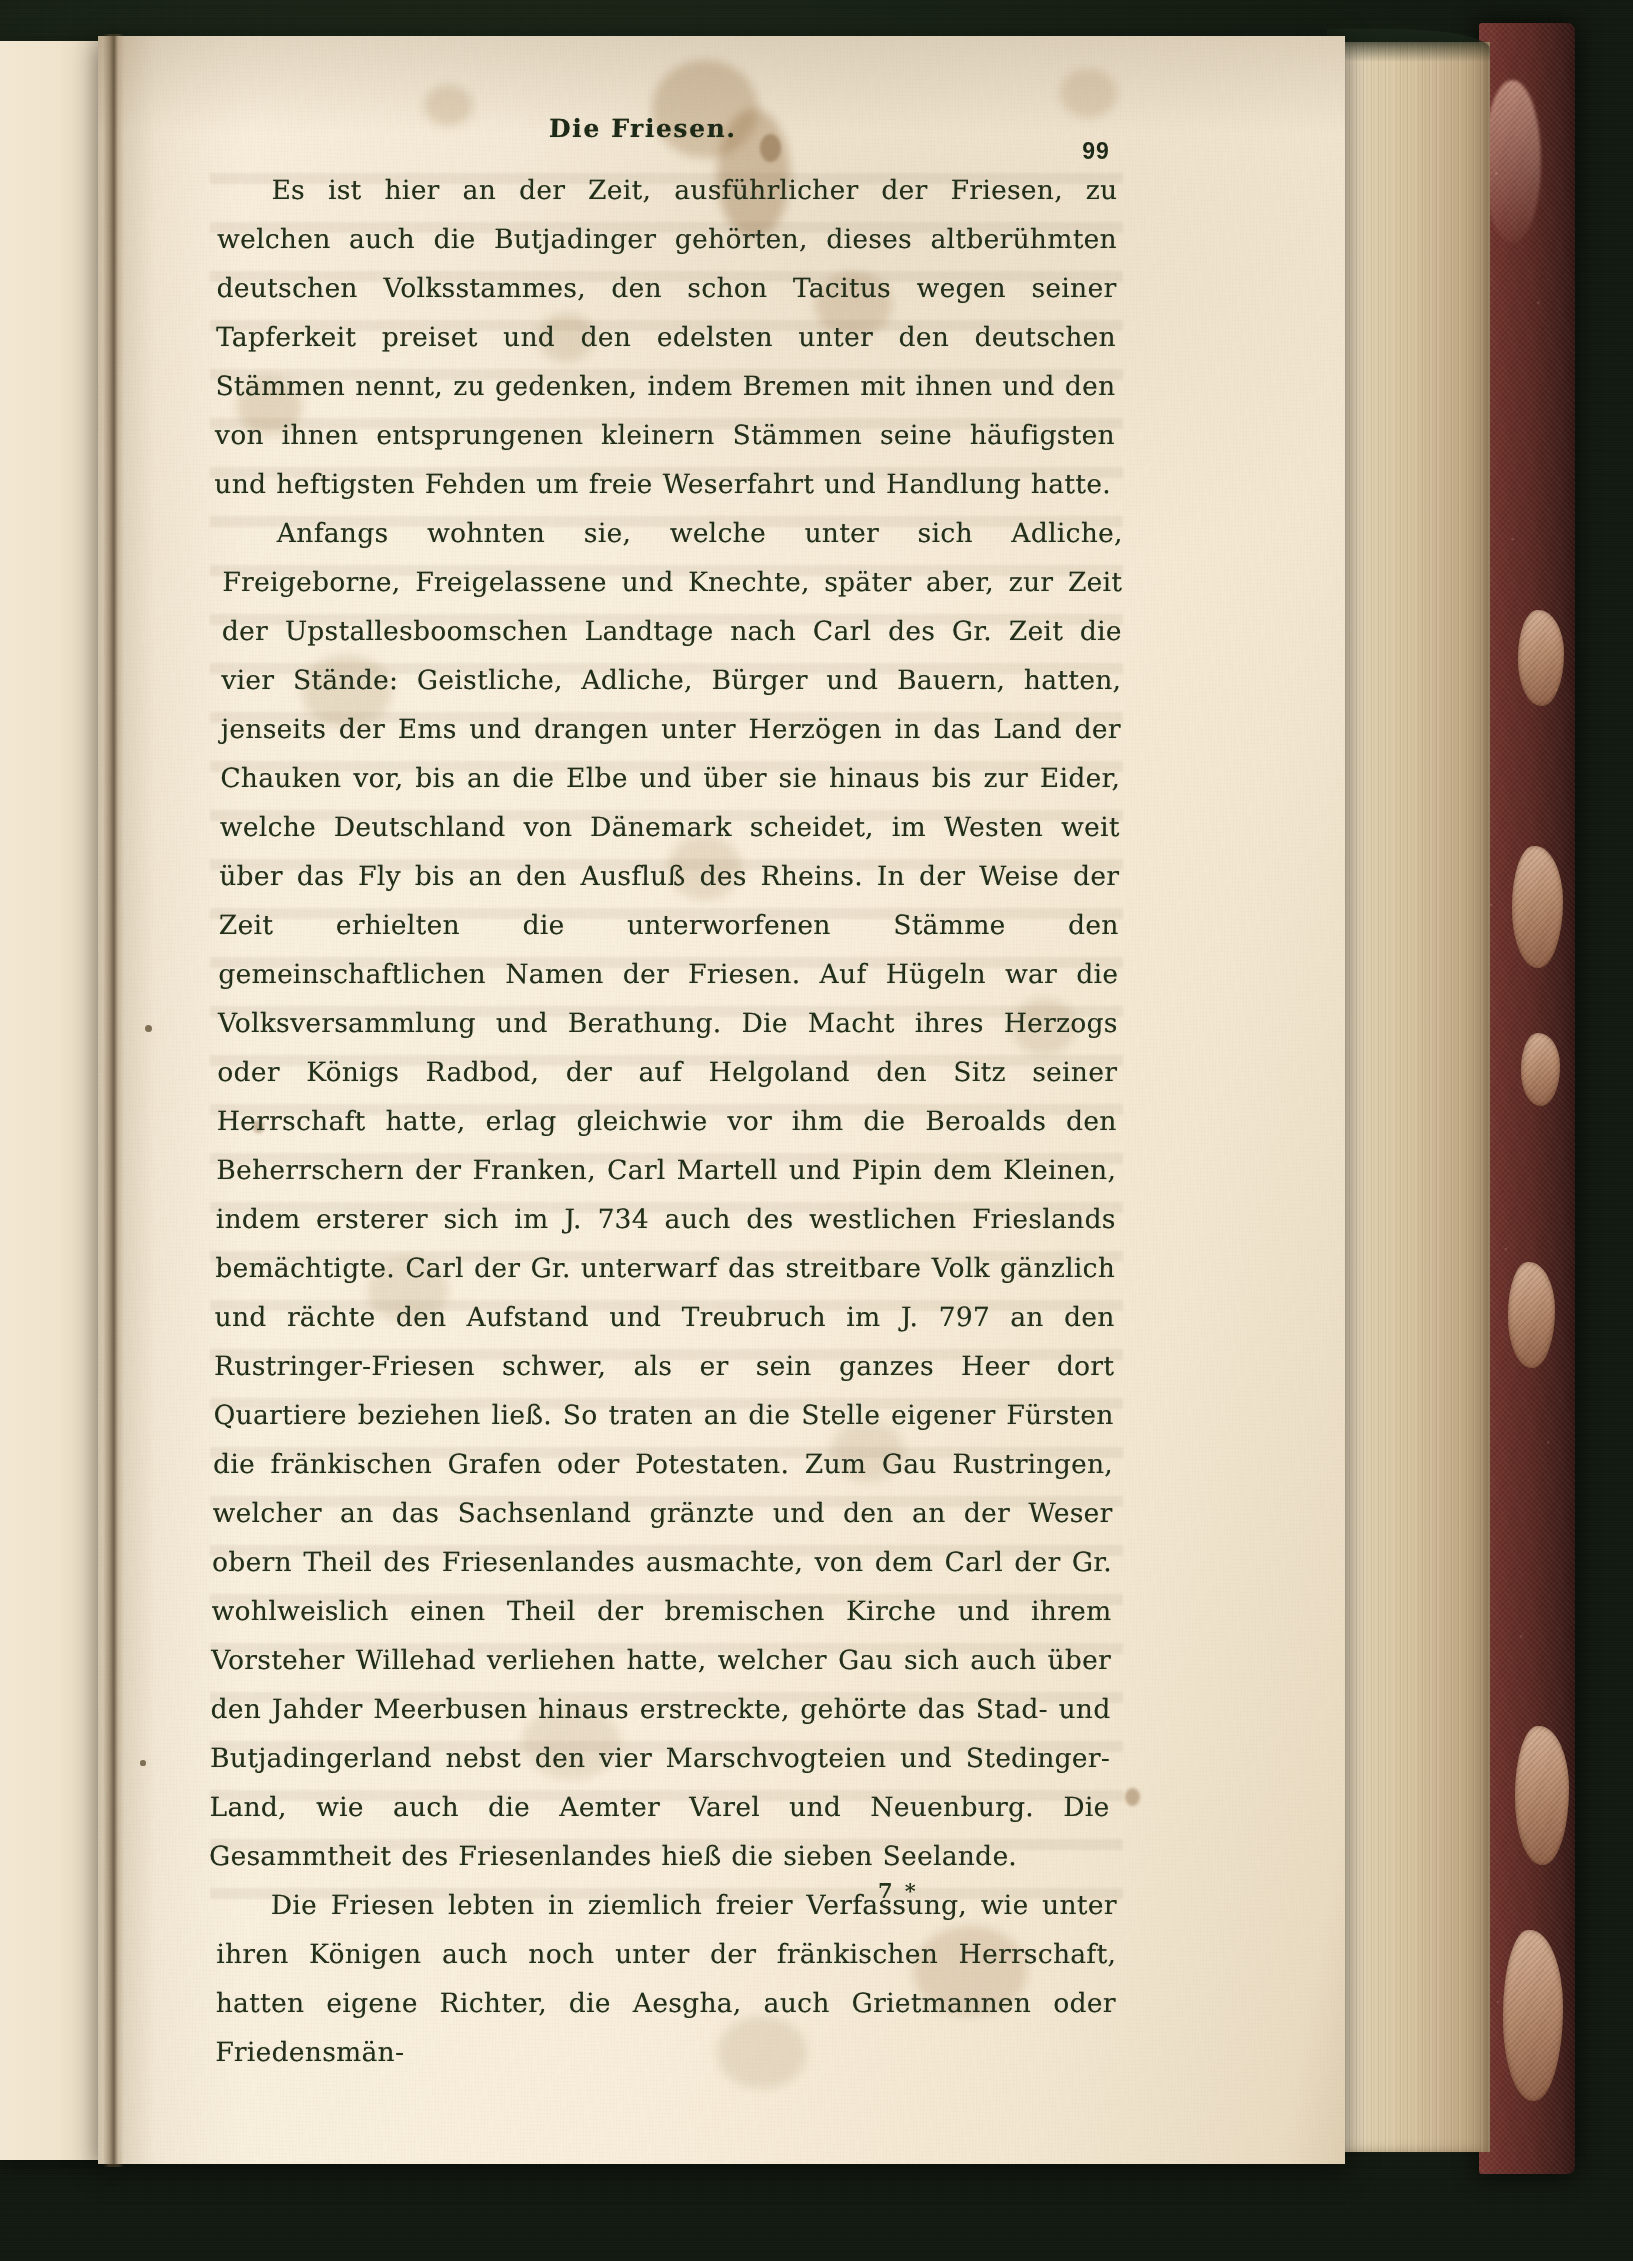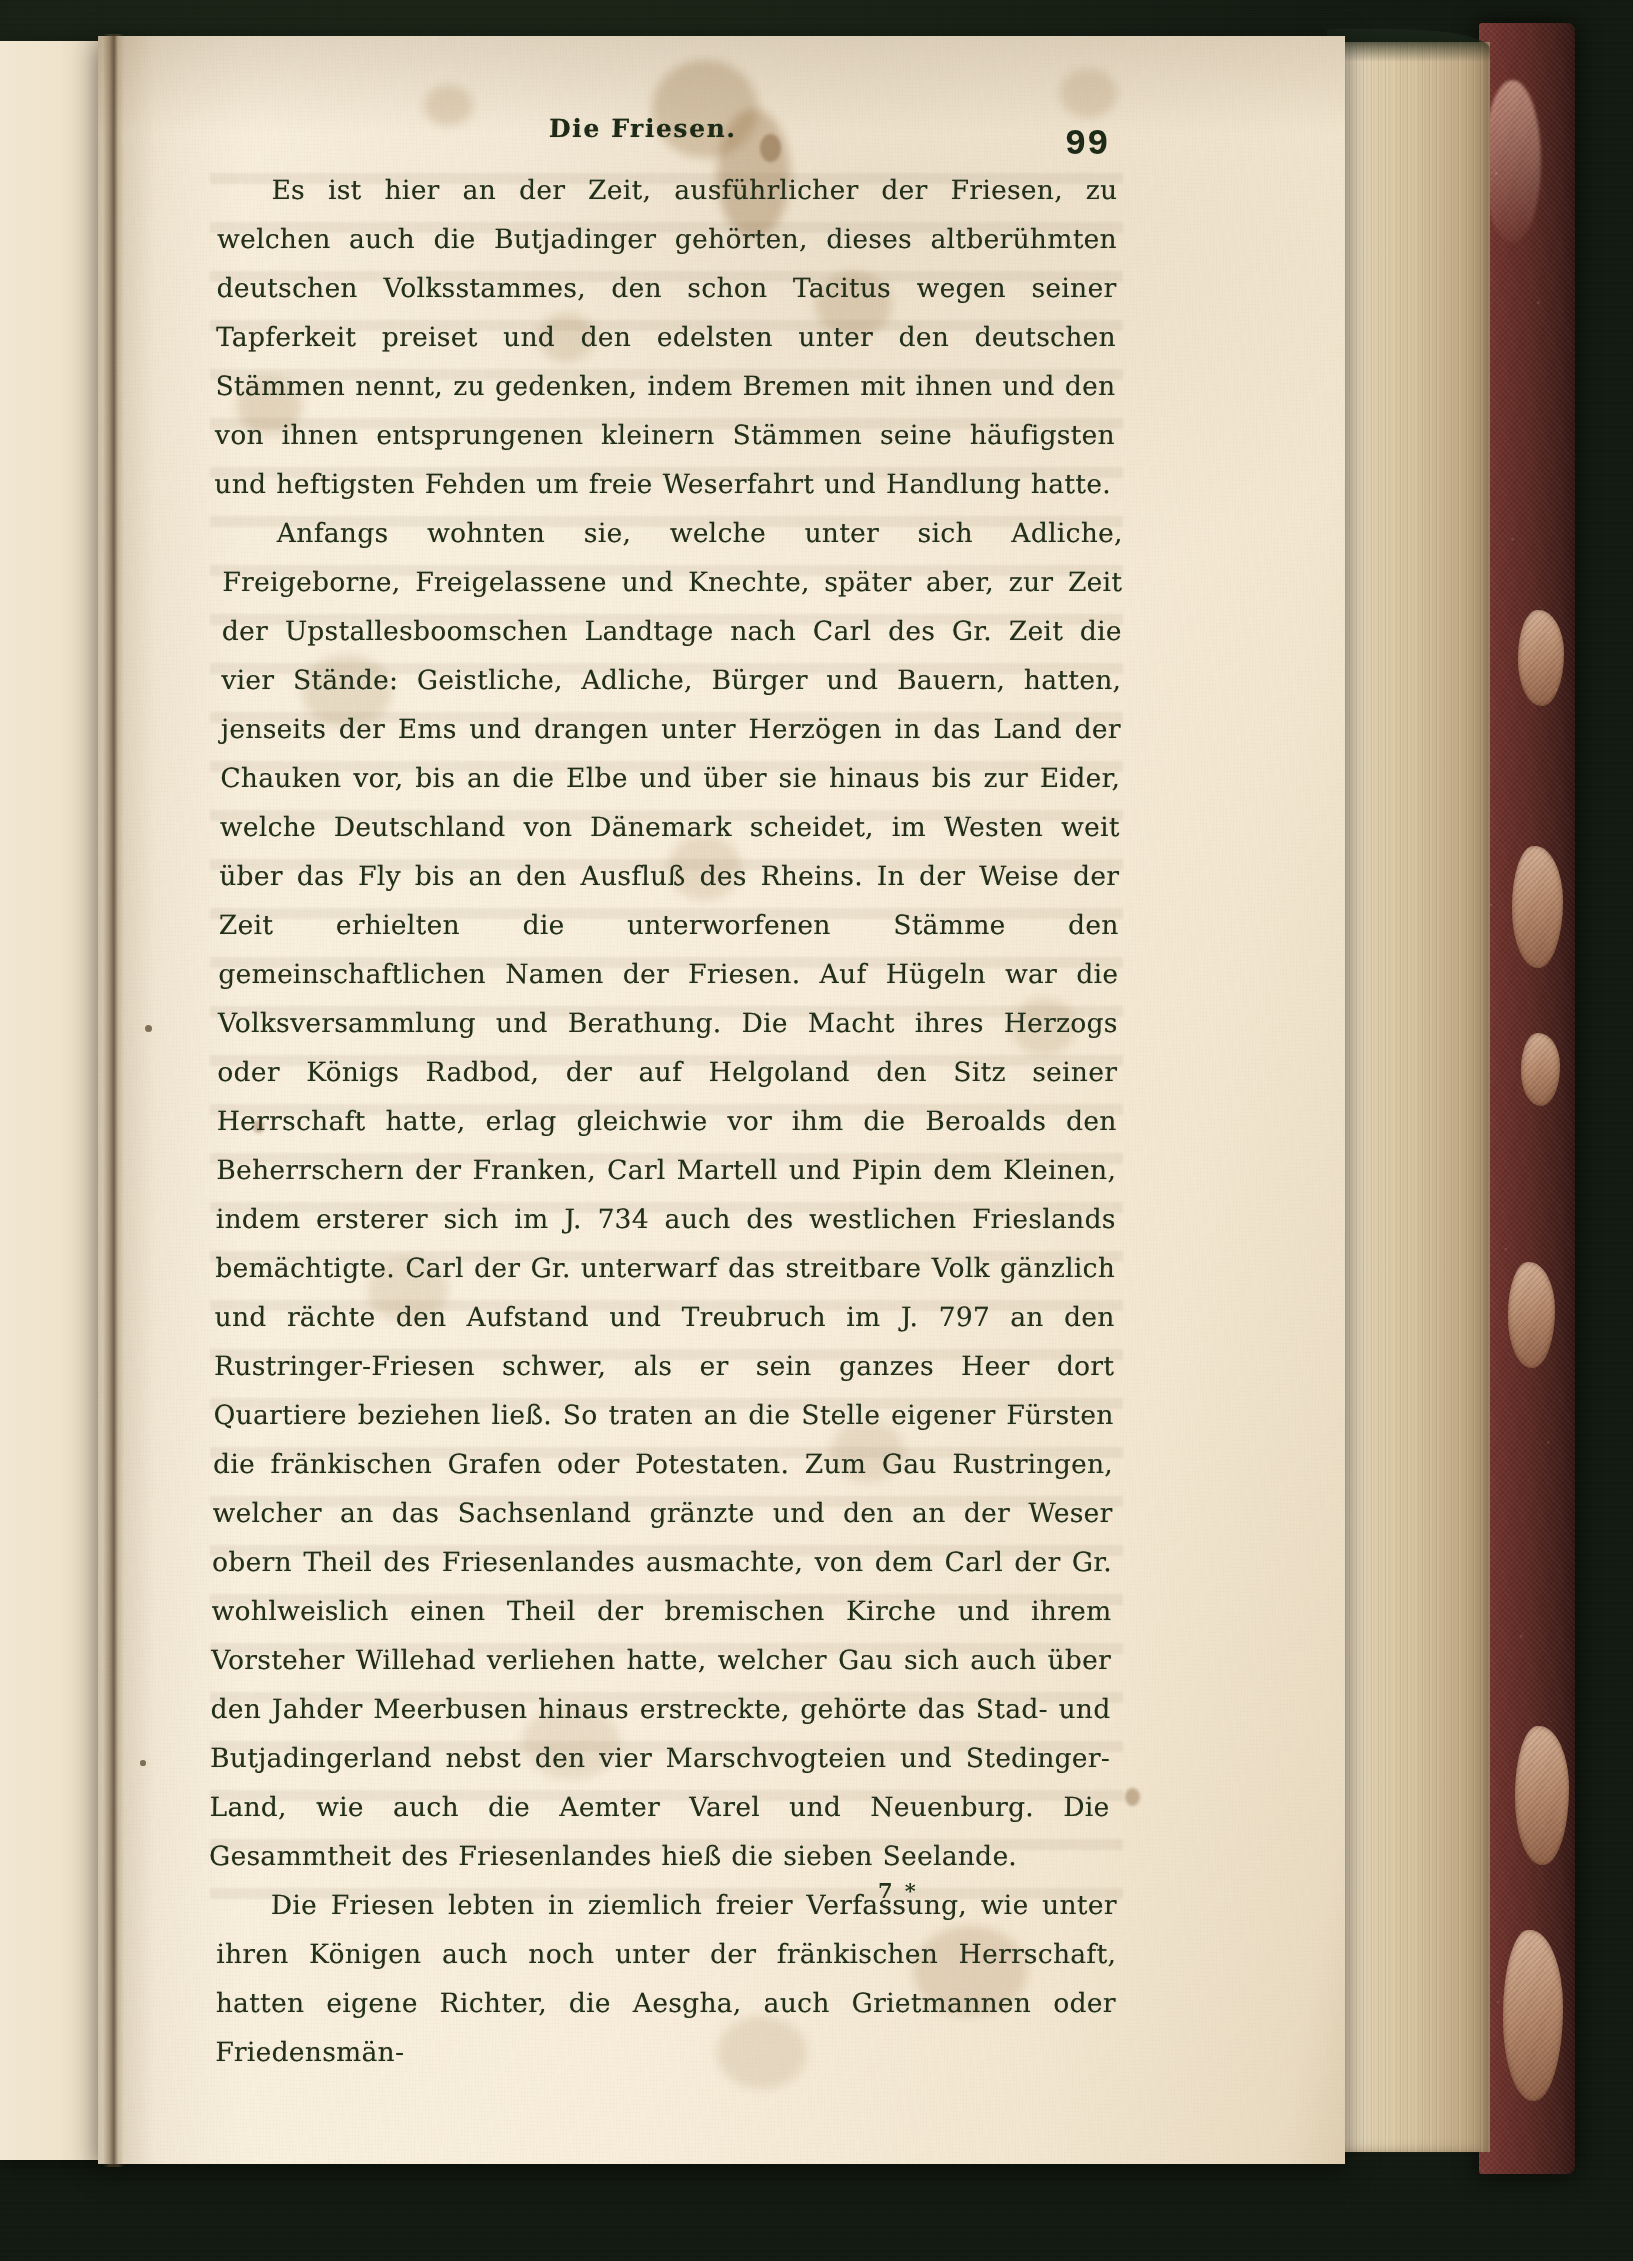--- a/index.html
+++ b/index.html
@@ -202,23 +202,23 @@
     font-size: 25px;
     letter-spacing: 1.6px;
     color: #1d2a17;
     transform: translateX(-23px) skewX(-1.5deg);
     text-shadow: 0 0 0.8px rgba(40,52,28,.55);
   }
   .folio {
     position: absolute;
     right: 6.5px;
     bottom: 0;
-    font-family: Liberation Mono, monospace;
+    font-family: Liberation Sans, sans-serif;
     font-weight: 700;
-    font-size: 36px;
+    font-size: 23px;
     color: #1d2a17;
     letter-spacing: 0.8px;
   }
 
   .para {
     font-family: "DejaVu Serif", serif;
     font-size: 26.5px;
     line-height: 49px;
     color: #222f1a;
     text-align: justify;

